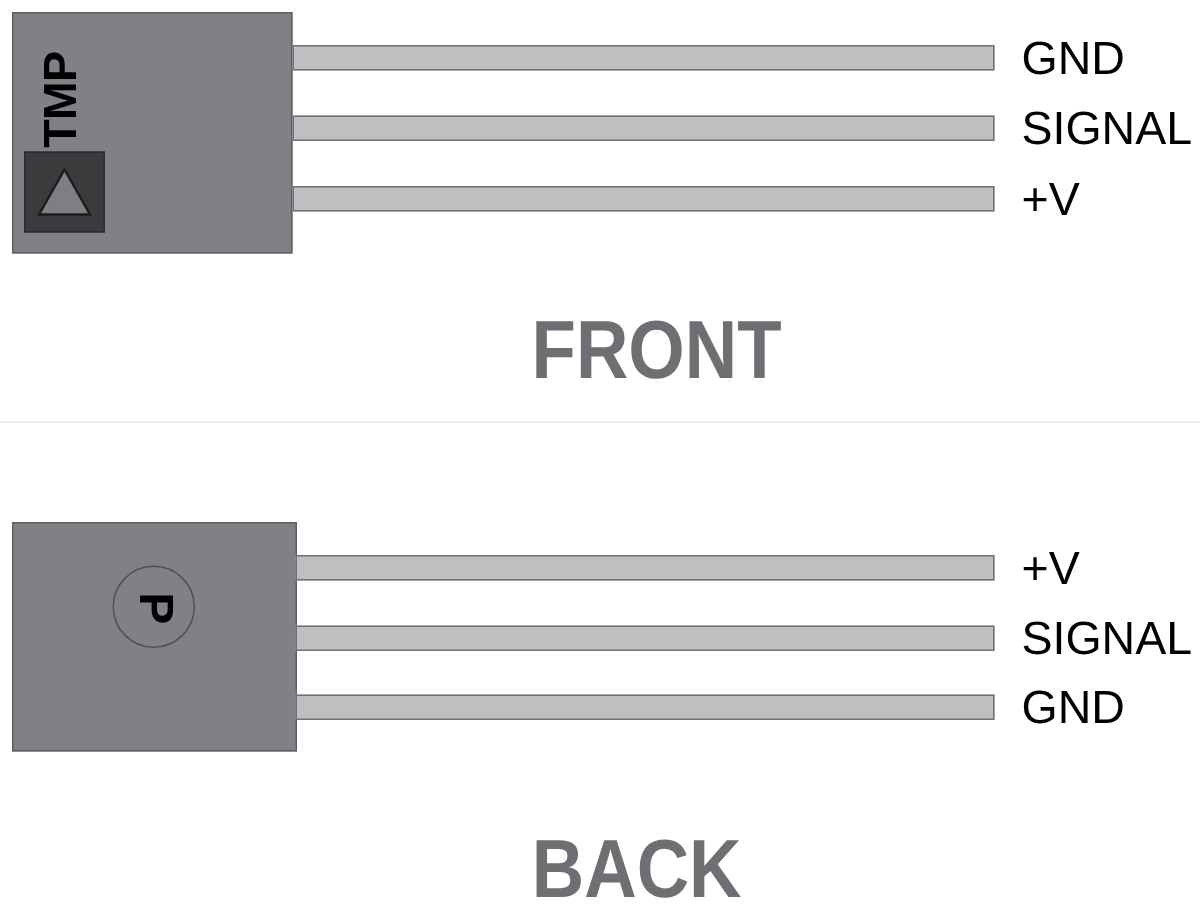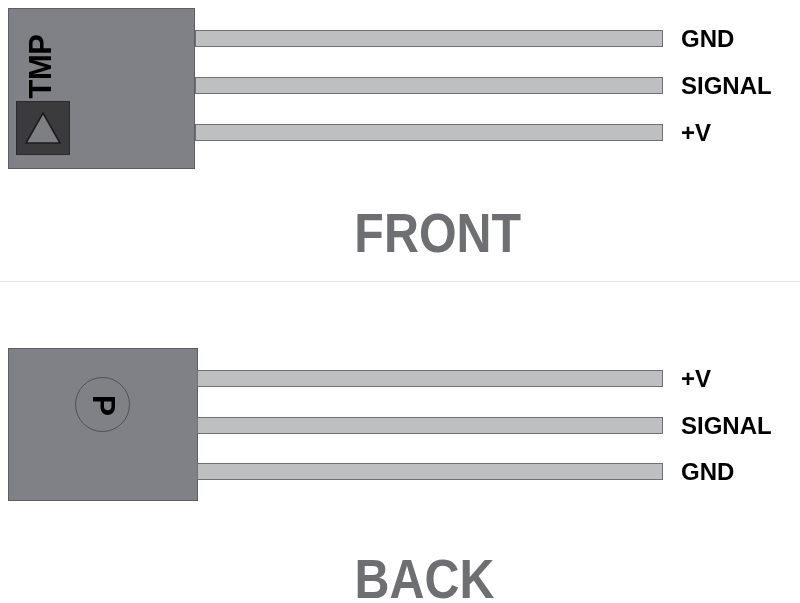--- a/index.html
+++ b/index.html
@@ -135,22 +135,22 @@
   .view-back .pin-1 { top: 88px; }
   .view-back .pin-2 { top: 135px; }
   .view-back .pin-3 { top: 181px; }
 
   
   .pin-label {
     position: absolute;
     left: 681px;
     color: #000000;
     font-family: "Liberation Sans", sans-serif;
-    font-weight: bold;
-    font-size: 24px;
+    font-weight: normal;
+    font-size: 31px;
     line-height: 25px;
     white-space: nowrap;
   }
   .view-front .pin-label-1 { top: 26px; }
   .view-front .pin-label-2 { top: 73px; }
   .view-front .pin-label-3 { top: 120px; }
 
   .view-back .pin-label-1 { top: 84px; }
   .view-back .pin-label-2 { top: 131px; }
   .view-back .pin-label-3 { top: 177px; }

